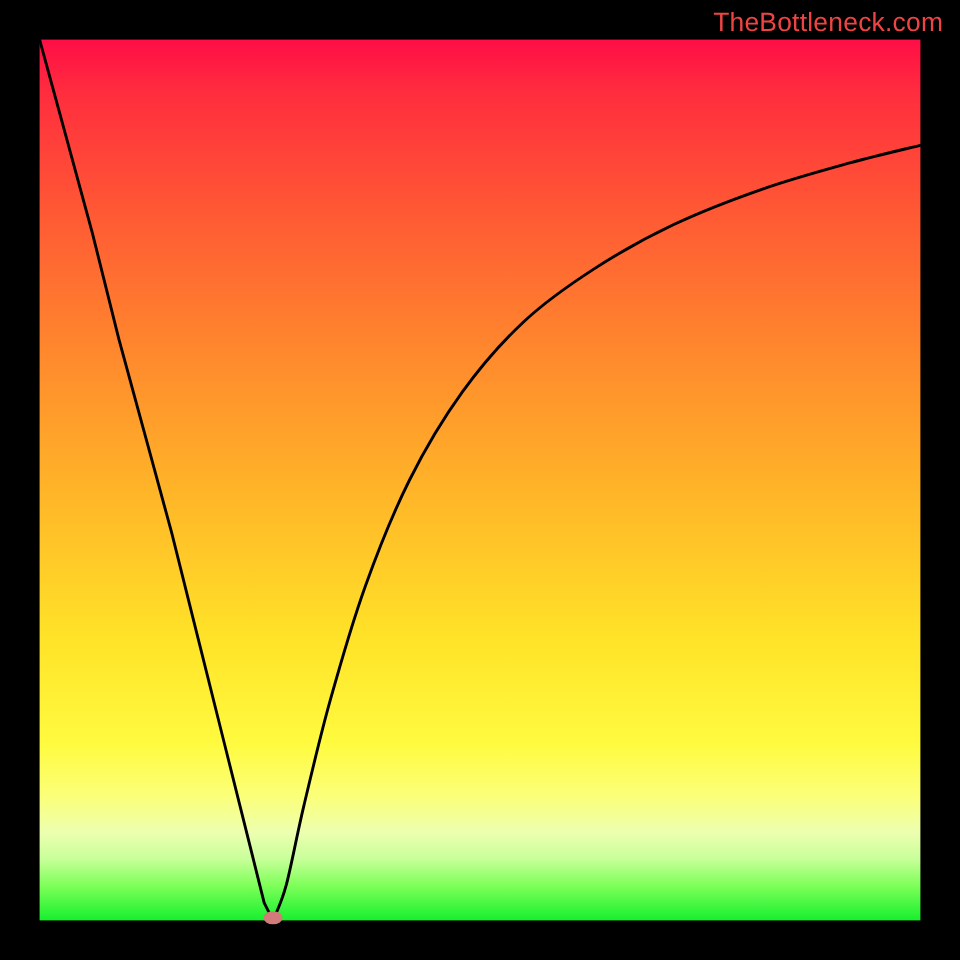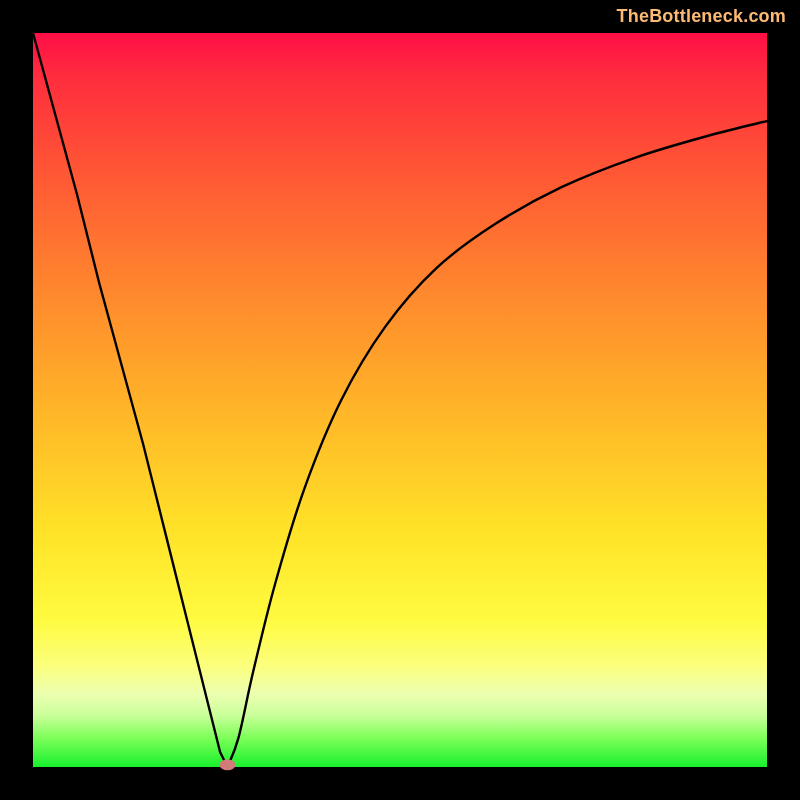--- a/index.html
+++ b/index.html
@@ -37,24 +37,24 @@
       #edffb0 90%,
       #c9ff9a 93%,
       #7fff5a 96%,
       #17f02e 100%
     );
   }
   .watermark {
     position: absolute;
     top: 6px;
     right: 14px;
-    color: #fdba74;
-    font-size: 18px;
+    color: #ef4444;
+    font-size: 22px;
     letter-spacing: 0.2px;
-    font-weight: 700;
+    font-weight: 400;
     user-select: none;
   }
   svg.curve {
     position: absolute;
     left: 0;
     top: 0;
     width: 734px;
     height: 734px;
     overflow: visible;
   }

